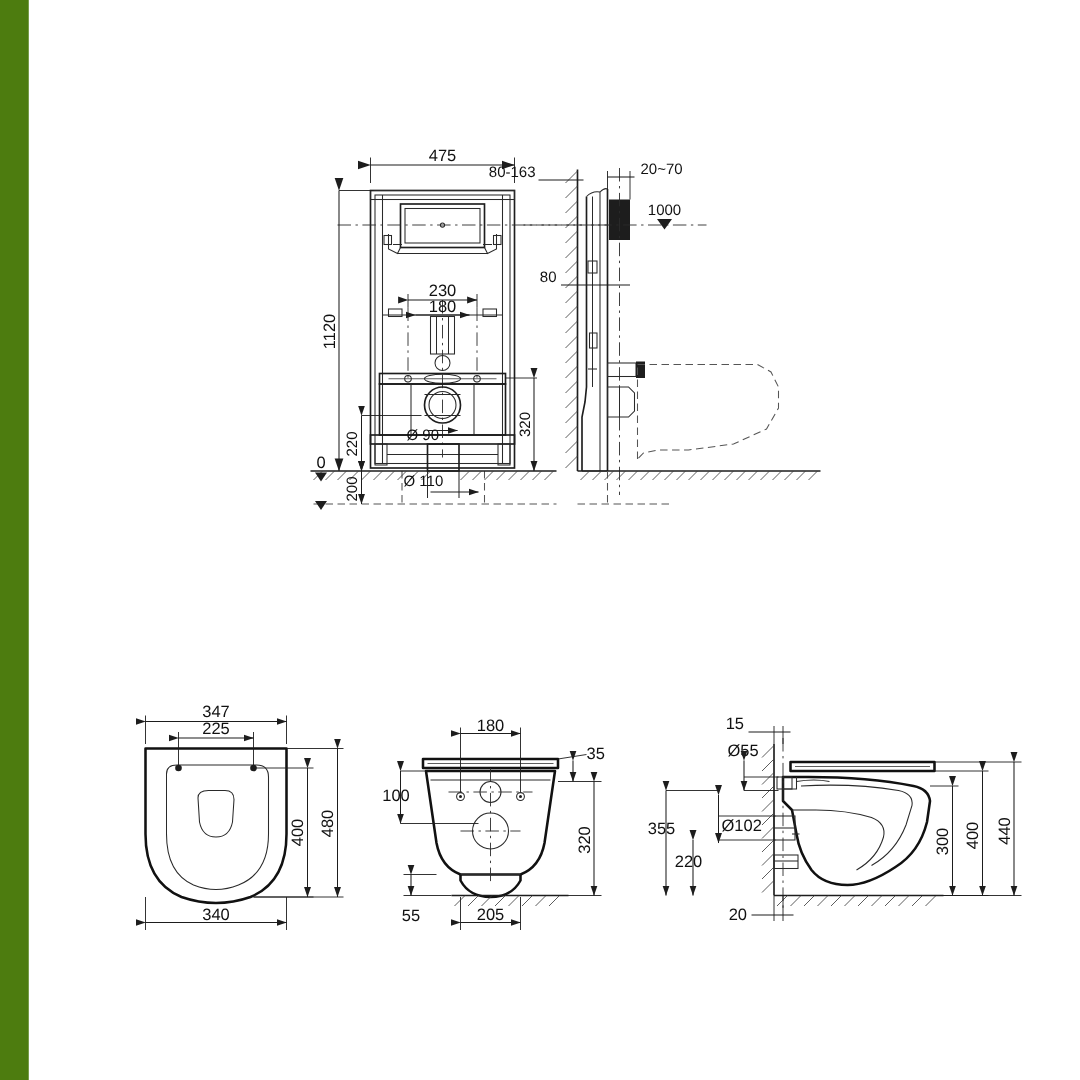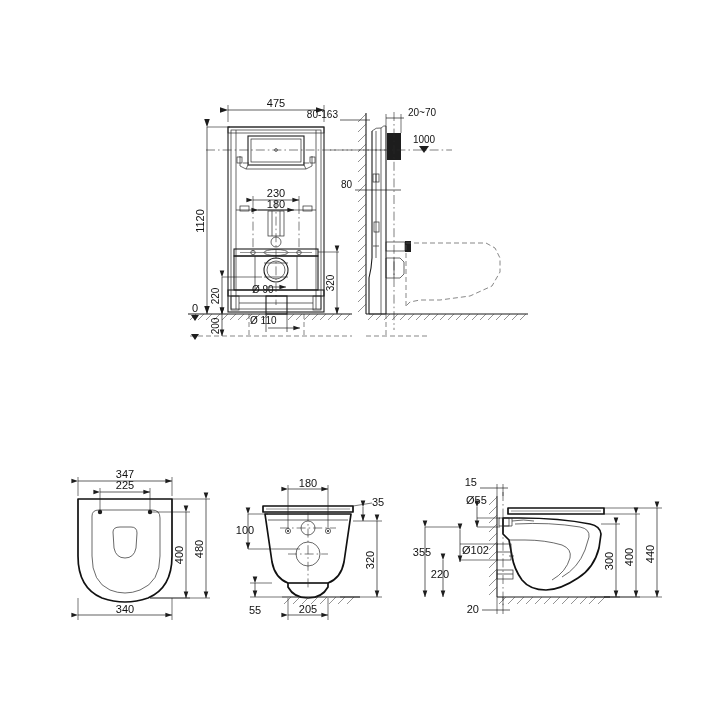--- a/index.html
+++ b/index.html
@@ -12,20 +12,21 @@
     width: 720px;
     height: 720px;
     font-family: "Liberation Sans", sans-serif;
     overflow: hidden;
   }
   #drawing-root {
     position: relative;
     width: 624px;
     height: 720px;
     background: #4d7c0f;
+    padding-left: 19px;
   }
   svg#drawing {
     display: block;
     width: 720px;
     height: 720px;
   }
   .ln      { stroke: #1d1d1d; stroke-width: 1.1; fill: none; stroke-linecap: butt; }
   .ln-thin { stroke: #2a2a2a; stroke-width: 0.7; fill: none; }
   .ln-hair { stroke: #3a3a3a; stroke-width: 0.55; fill: none; }
   .ln-bold { stroke: #111111; stroke-width: 1.7; fill: none; stroke-linejoin: round; }

